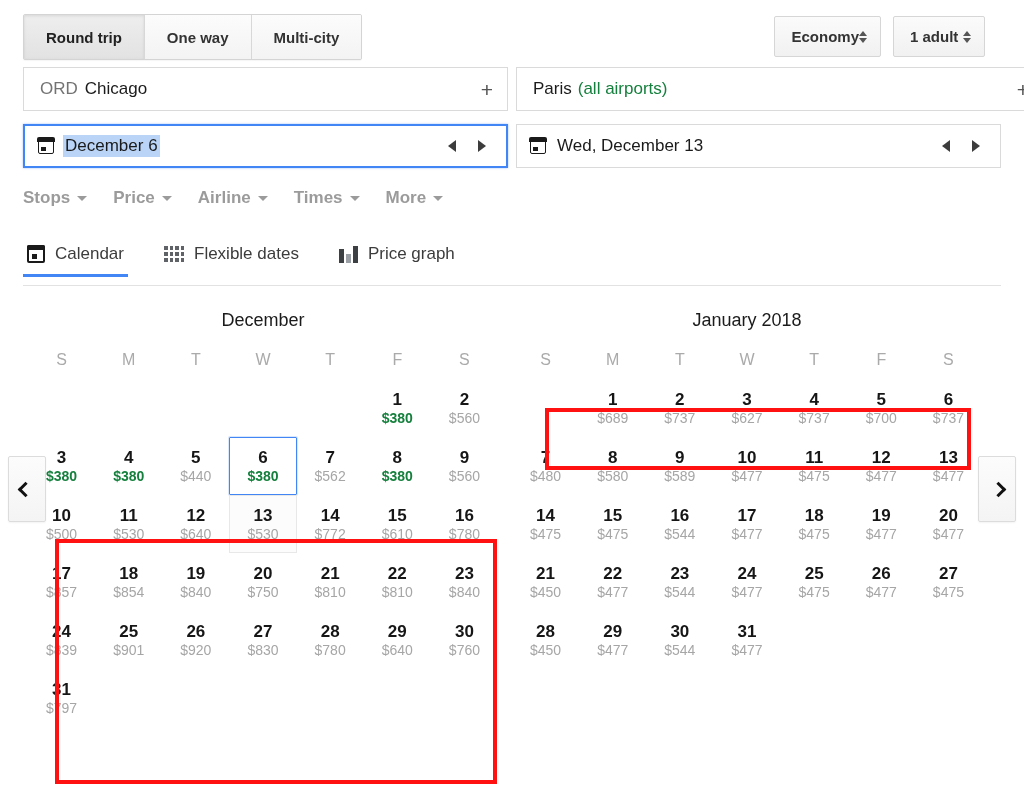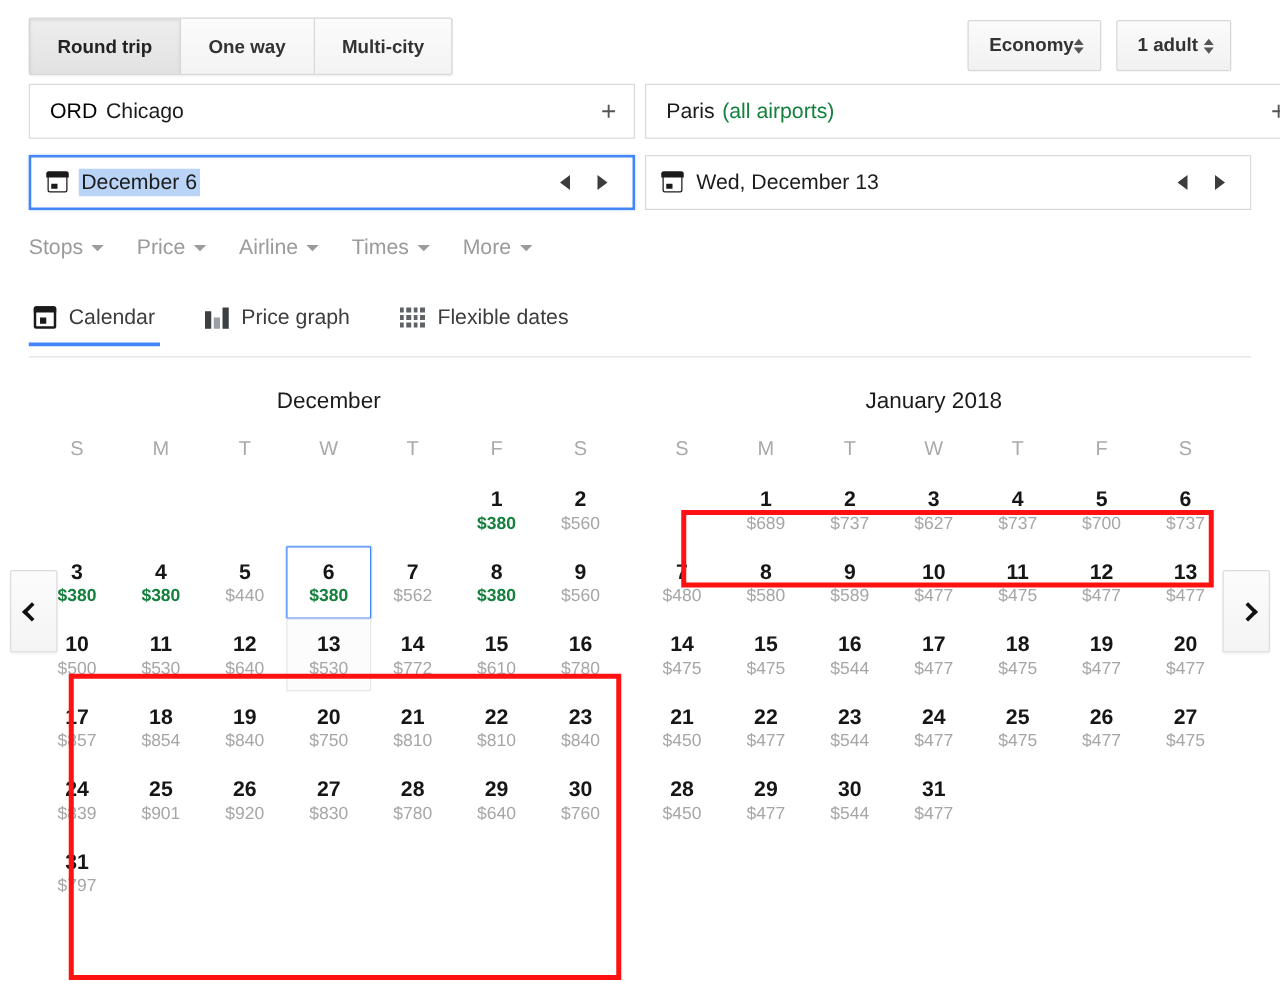--- a/index.html
+++ b/index.html
@@ -106,21 +106,21 @@
   }
   .field .plus {
     margin-left: auto;
     font-size: 21px;
     color: #555;
     line-height: 1;
     font-weight: 400;
     cursor: pointer;
     padding-left: 10px;
   }
-  .code { color: #000000; margin-right: 7px; }
+  .code { color: #737373; margin-right: 7px; }
   .city { color: #1b1b1b; }
   .paren { color: #15803d; margin-left: 6px; }
 
   
   .datefield {
     position: absolute;
     height: 44px;
     border: 1px solid #dadada;
     background: #fff;
     display: flex;
@@ -183,20 +183,21 @@
     left: 23px; top: 188px;
     display: flex;
     align-items: center;
     gap: 26px;
   }
   .filter {
     display: flex; align-items: center; gap: 7px;
     font-size: 17px;
     color: #9b9b9b;
     cursor: pointer;
+    font-weight: bold;
   }
   .caret {
     width: 0; height: 0;
     border-left: 5px solid transparent;
     border-right: 5px solid transparent;
     border-top: 5px solid #9b9b9b;
   }
 
   
   .tabs {
@@ -460,43 +461,43 @@
         <span class="caret"></span>
       </div>
     </div>
 
   <div class="tabs" id="tabs">
       <div class="tab active">
         <span class="ic-cal"></span>
         <span class="label">Calendar</span>
       </div>
       <div class="tab">
+        <span class="ic-grid">
+          <span></span>
+          <span></span>
+          <span></span>
+          <span></span>
+          <span></span>
+          <span></span>
+          <span></span>
+          <span></span>
+          <span></span>
+          <span></span>
+          <span></span>
+          <span></span>
+        </span>
+        <span class="label">Flexible dates</span>
+      </div>
+      <div class="tab">
         <span class="ic-bars">
           <b></b>
           <b></b>
           <b></b>
         </span>
         <span class="label">Price graph</span>
-      </div>
-      <div class="tab">
-        <span class="ic-grid">
-          <span></span>
-          <span></span>
-          <span></span>
-          <span></span>
-          <span></span>
-          <span></span>
-          <span></span>
-          <span></span>
-          <span></span>
-          <span></span>
-          <span></span>
-          <span></span>
-        </span>
-        <span class="label">Flexible dates</span>
       </div>
     </div>
   <div class="tab-rule"></div>
 
   <div class="cal-area">
     <div class="month dec" id="month-0">
         <div class="month-title">December</div>
         <div class="dow-row">
           <div class="dow">S</div>
           <div class="dow">M</div>

